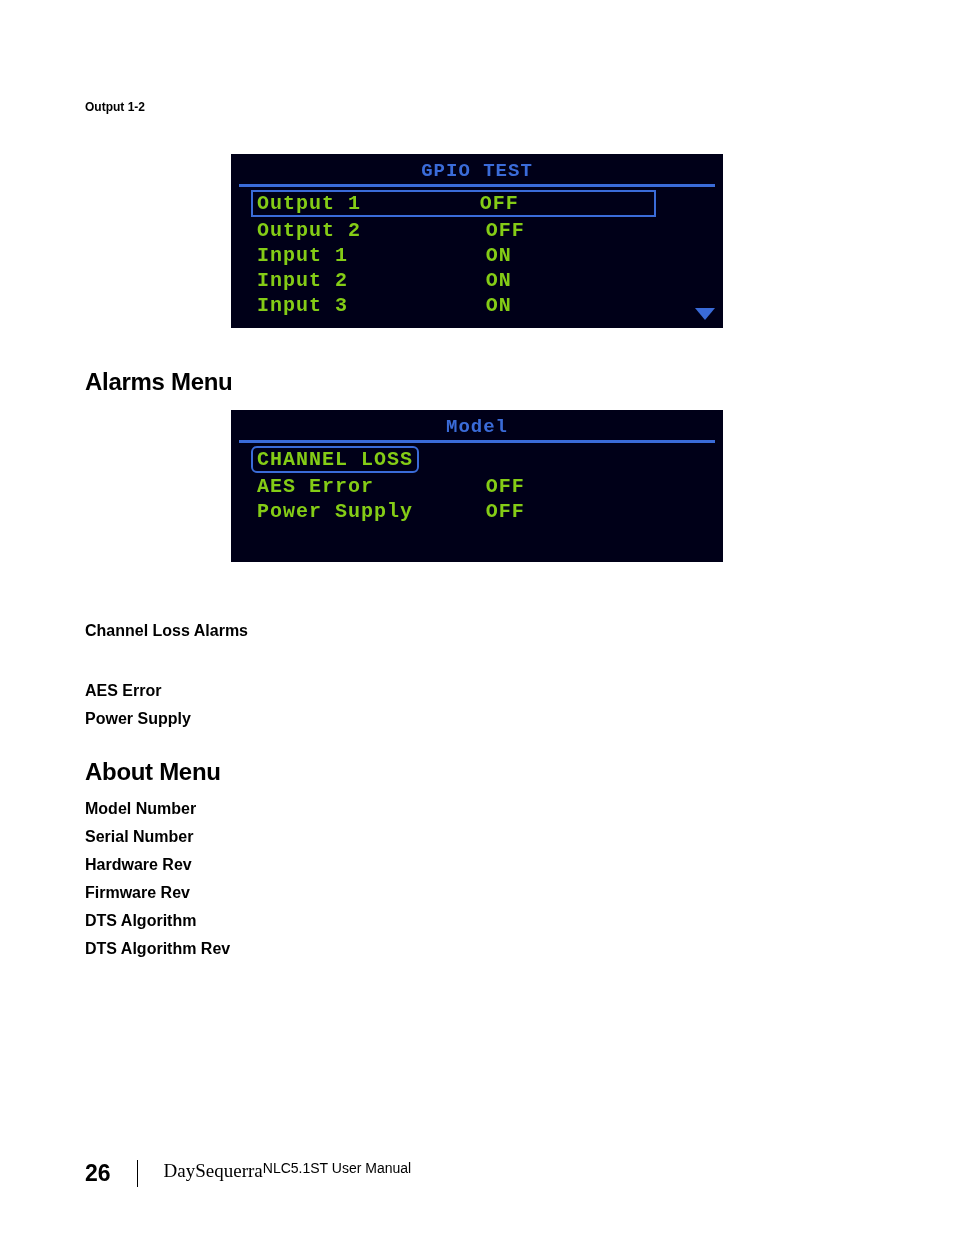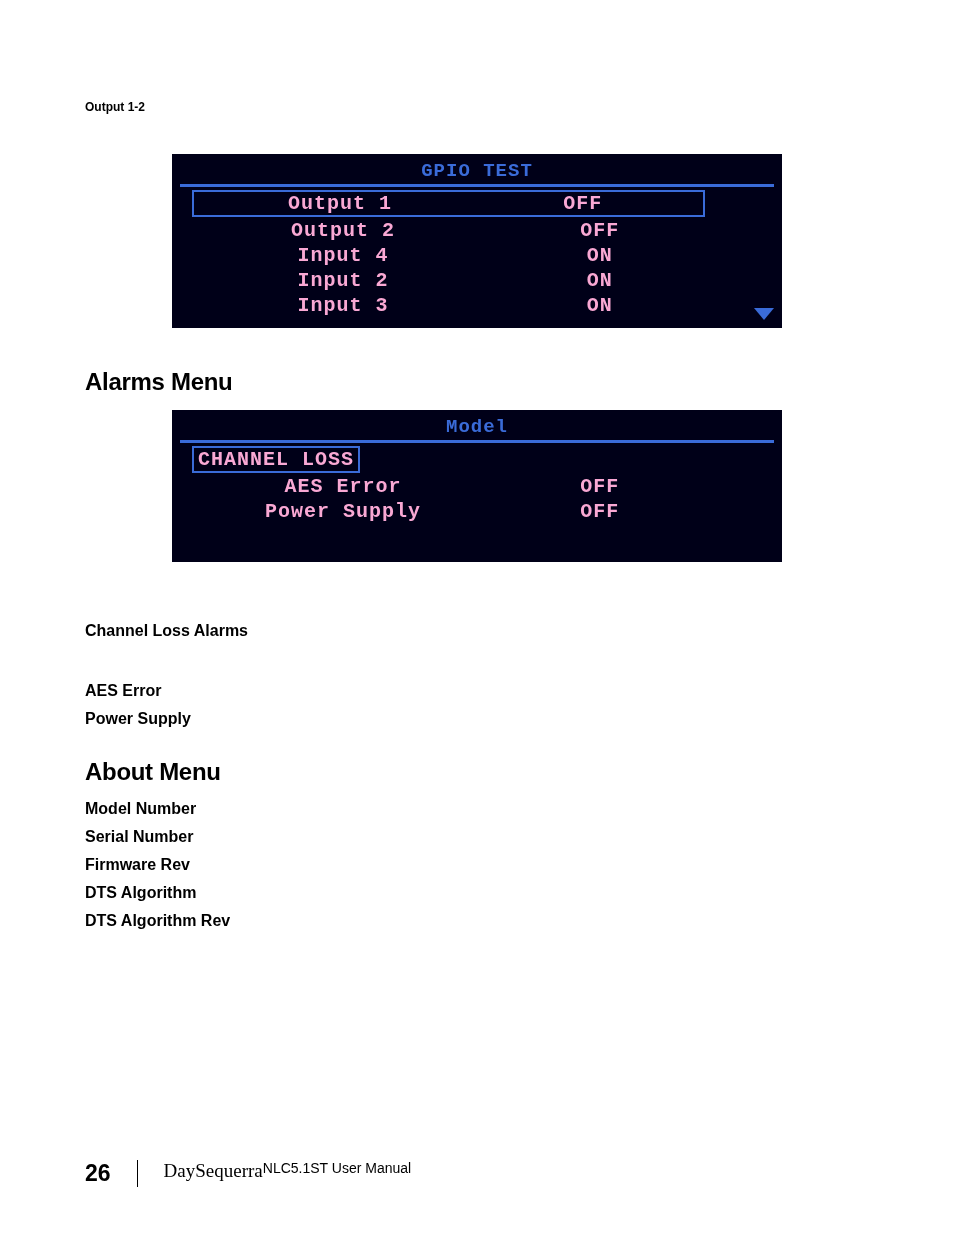--- a/index.html
+++ b/index.html
@@ -17,21 +17,21 @@
     font-size: 12px;
     margin-bottom: 10px;
   }
   .section-heading {
     font-weight: 900;
     font-size: 24px;
     margin: 30px 0 14px 0;
     letter-spacing: -0.3px;
   }
   .lcd-screen {
-    width: 610px;
+    width: 492px;
     margin: 40px auto 40px auto;
     background: #000018;
     padding: 2px 8px 10px 8px;
     position: relative;
     min-height: 150px;
   }
   .lcd-title {
     color: #3a6bd8;
     font-family: "Courier New", monospace;
     font-size: 19px;
@@ -40,27 +40,26 @@
     letter-spacing: 1px;
     padding: 4px 0 2px 0;
   }
   .lcd-hr {
     border: none;
     border-top: 3px solid #3a6bd8;
     margin: 0 0 2px 0;
   }
   .lcd-row {
     display: flex;
-    color: #f9a8d4;
+    color: #84cc16;
     font-family: "Courier New", monospace;
     font-size: 20px;
     font-weight: bold;
     padding: 1px 18px;
     letter-spacing: 1px;
-    text-align: center;
   }
   .lcd-row.selected .row-label,
   .lcd-row.selected .row-value {
     border-top: 2px solid #3a6bd8;
     border-bottom: 2px solid #3a6bd8;
   }
   .lcd-row.selected .row-label {
     border-left: 2px solid #3a6bd8;
     padding-left: 4px;
     margin-left: -6px;
@@ -114,41 +113,41 @@
   <hr class="lcd-hr">
   <div class="lcd-row selected">
     <span class="row-label">Output 1</span>
     <span class="row-value">OFF</span>
   </div>
   <div class="lcd-row">
     <span class="row-label">Output 2</span>
     <span class="row-value">OFF</span>
   </div>
   <div class="lcd-row">
-    <span class="row-label">Input 4</span>
+    <span class="row-label">Input 1</span>
     <span class="row-value">ON</span>
   </div>
   <div class="lcd-row">
     <span class="row-label">Input 2</span>
     <span class="row-value">ON</span>
   </div>
   <div class="lcd-row">
     <span class="row-label">Input 3</span>
     <span class="row-value">ON</span>
   </div>
   <div class="scroll-triangle"></div>
 </div>
 
 <div class="section-heading">Alarms Menu</div>
 
 <div class="lcd-screen" style="margin-top:6px;">
   <div class="lcd-title">Model</div>
   <hr class="lcd-hr">
   <div class="lcd-row selected novalue">
-    <span class="row-label" style="flex:0 0 auto;">CHANNEL LOSS</span>
+    <span class="row-label" style="flex:0 0 auto;border-radius:6px;">CHANNEL LOSS</span>
   </div>
   <div class="lcd-row">
     <span class="row-label">AES Error</span>
     <span class="row-value">OFF</span>
   </div>
   <div class="lcd-row">
     <span class="row-label">Power Supply</span>
     <span class="row-value">OFF</span>
   </div>
   <div style="height:28px;"></div>
@@ -158,20 +157,21 @@
   <div class="sublabel-item sublabel-gap">Channel Loss Alarms</div>
   <div class="sublabel-item">AES Error</div>
   <div class="sublabel-item">Power Supply</div>
 </div>
 
 <div class="section-heading">About Menu</div>
 
 <div class="about-list">
   <div class="about-item">Model Number</div>
   <div class="about-item">Serial Number</div>
+  <div class="about-item">Hardware Rev</div>
   <div class="about-item">Firmware Rev</div>
   <div class="about-item">DTS Algorithm</div>
   <div class="about-item">DTS Algorithm Rev</div>
 </div>
 
 <div class="footer">
   <div class="page-num">26</div>
   <div class="footer-divider"></div>
   <div class="footer-right">
     <div class="brand">DaySequerra</div>

